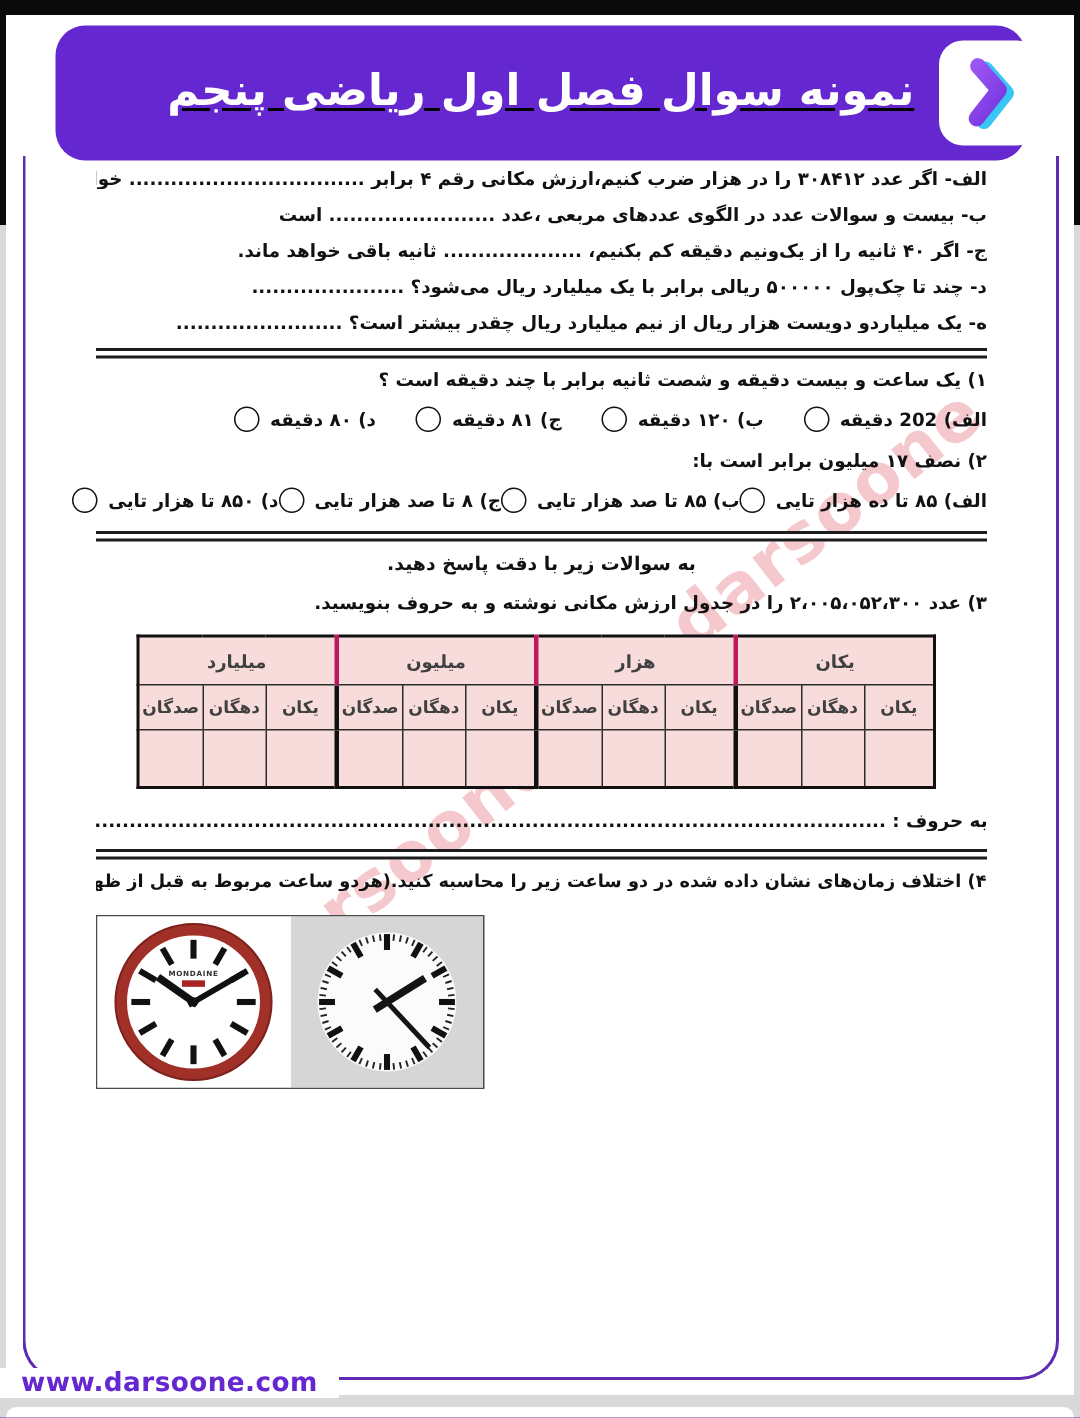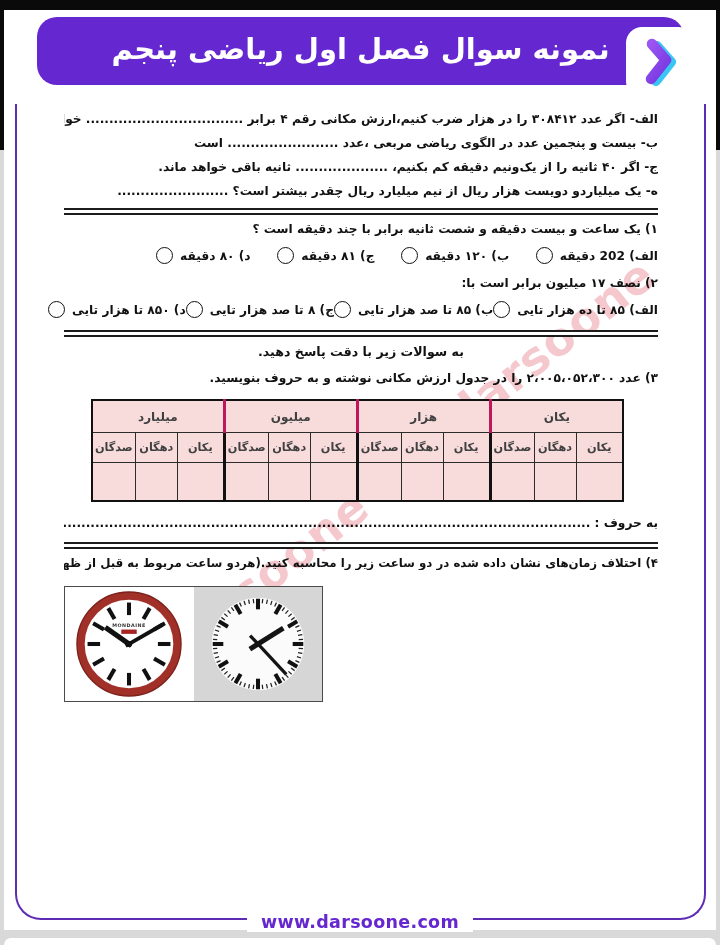--- a/index.html
+++ b/index.html
@@ -16,23 +16,23 @@
   .sheet{position:absolute;top:10px;left:4px;right:4px;height:920px;background:#ffffff;}
   .next-sheet{position:absolute;bottom:0;left:4px;right:4px;height:7px;background:#ffffff;border-radius:9px 9px 0 0;}
   
   .frame{
     position:absolute;left:15px;right:14px;top:104px;height:814px;
     border-left:2.5px solid #5e2bb4;border-right:2.5px solid #5e2bb4;border-bottom:2.5px solid #5e2bb4;
     border-radius:0 0 26px 26px;pointer-events:none;
   }
   
   .banner{
-    position:absolute;left:37px;top:17px;width:647px;height:68px;
+    position:absolute;left:37px;top:17px;width:647px;height:90px;
     background:#6527cf;border-radius:20px;direction:rtl;
-    display:flex;align-items:center;justify-content:center;
+    display:flex;align-items:center;justify-content:center;text-decoration:underline;
   }
   .banner-title{color:#ffffff;font-size:29px;font-weight:bold;letter-spacing:0;padding-bottom:4px;}
   .logo-tile{
     position:absolute;top:27px;right:26px;width:68px;height:70px;background:#ffffff;
     border-radius:16px;display:flex;align-items:center;justify-content:center;
   }
   
   .wm{
     position:absolute;transform:rotate(-38deg);color:rgba(229,117,133,0.40);
     font-weight:bold;font-size:46px;letter-spacing:1px;z-index:1;pointer-events:none;
@@ -64,21 +64,21 @@
   .pvtable .grow th:nth-child(-n+3){border-left:3px solid #be185d;}
   .pvtable .srow th:nth-child(3n):not(:nth-child(12)){border-left:3px solid #111;}
   .pvtable .erow td:nth-child(3n):not(:nth-child(12)){border-left:3px solid #111;}
   col.c-ones{width:47px;} col.c-tens{width:42px;} col.c-hund{width:42px;}
   
   .clockbox{width:257px;height:114px;margin:16px auto 0 0;border:1.5px solid #4a4a4a;display:flex;direction:ltr;background:#fff;}
   .half{width:50%;height:100%;display:flex;align-items:center;justify-content:center;overflow:hidden;}
   .half.leftc{background:#ffffff;}
   .half.rightc{background:#d6d6d6;}
   
-  .footer{position:absolute;left:0;right:0;bottom:13px;text-align:center;z-index:3;}
+  .footer{position:absolute;left:0;right:0;bottom:13px;text-align:left;z-index:3;}
   .footer span{
     display:inline-block;background:#ffffff;color:#6527cf;font-weight:bold;
     font-size:17.5px;padding:0 14px;letter-spacing:0.3px;cursor:pointer;
   }
 </style>
 </head>
 <body>
 
 <div class="scan-top"></div>
 <div class="sheet"></div>
@@ -109,22 +109,23 @@
     </defs>
     <path d="M16 9 L30 25 L15 44" fill="none" stroke="#38c6f4" stroke-width="10" stroke-linecap="round" stroke-linejoin="round" transform="translate(3,1)"></path>
     <path d="M14 8 L28 24 L13 43" fill="none" stroke="url(#lg)" stroke-width="10.5" stroke-linecap="round" stroke-linejoin="round"></path>
   </svg>
 </div>
 
 <div class="content">
 
 
   <div class="line">الف- اگر عدد ۳۰۸۴۱۲ را در هزار ضرب کنیم،ارزش مکانی رقم ۴ برابر .................................. خواهد شد.</div>
-  <div class="line">ب- بیست و پنجمین عدد در الگوی ریاضی مربعی ،عدد ........................ است</div>
+  <div class="line">ب- بیست و سوالات عدد در الگوی عددهای مربعی ،عدد ........................ است</div>
   <div class="line">ج- اگر ۴۰ ثانیه را از یک‌ونیم دقیقه کم بکنیم، .................... ثانیه باقی خواهد ماند.</div>
+  <div class="line">د- چند تا چک‌پول ۵۰۰۰۰۰ ریالی برابر با یک میلیارد ریال می‌شود؟ ......................</div>
   <div class="line">ه- یک میلیاردو دویست هزار ریال از نیم میلیارد ریال چقدر بیشتر است؟ ........................</div>
 
   <div class="divider"></div>
 
 
   <div class="qline">۱) یک ساعت و بیست دقیقه و شصت ثانیه برابر با چند دقیقه است ؟</div>
   <div class="opts q1">
     <div class="opt">
       <span>الف) 202 دقیقه</span>
       <span class="bubble"></span>

